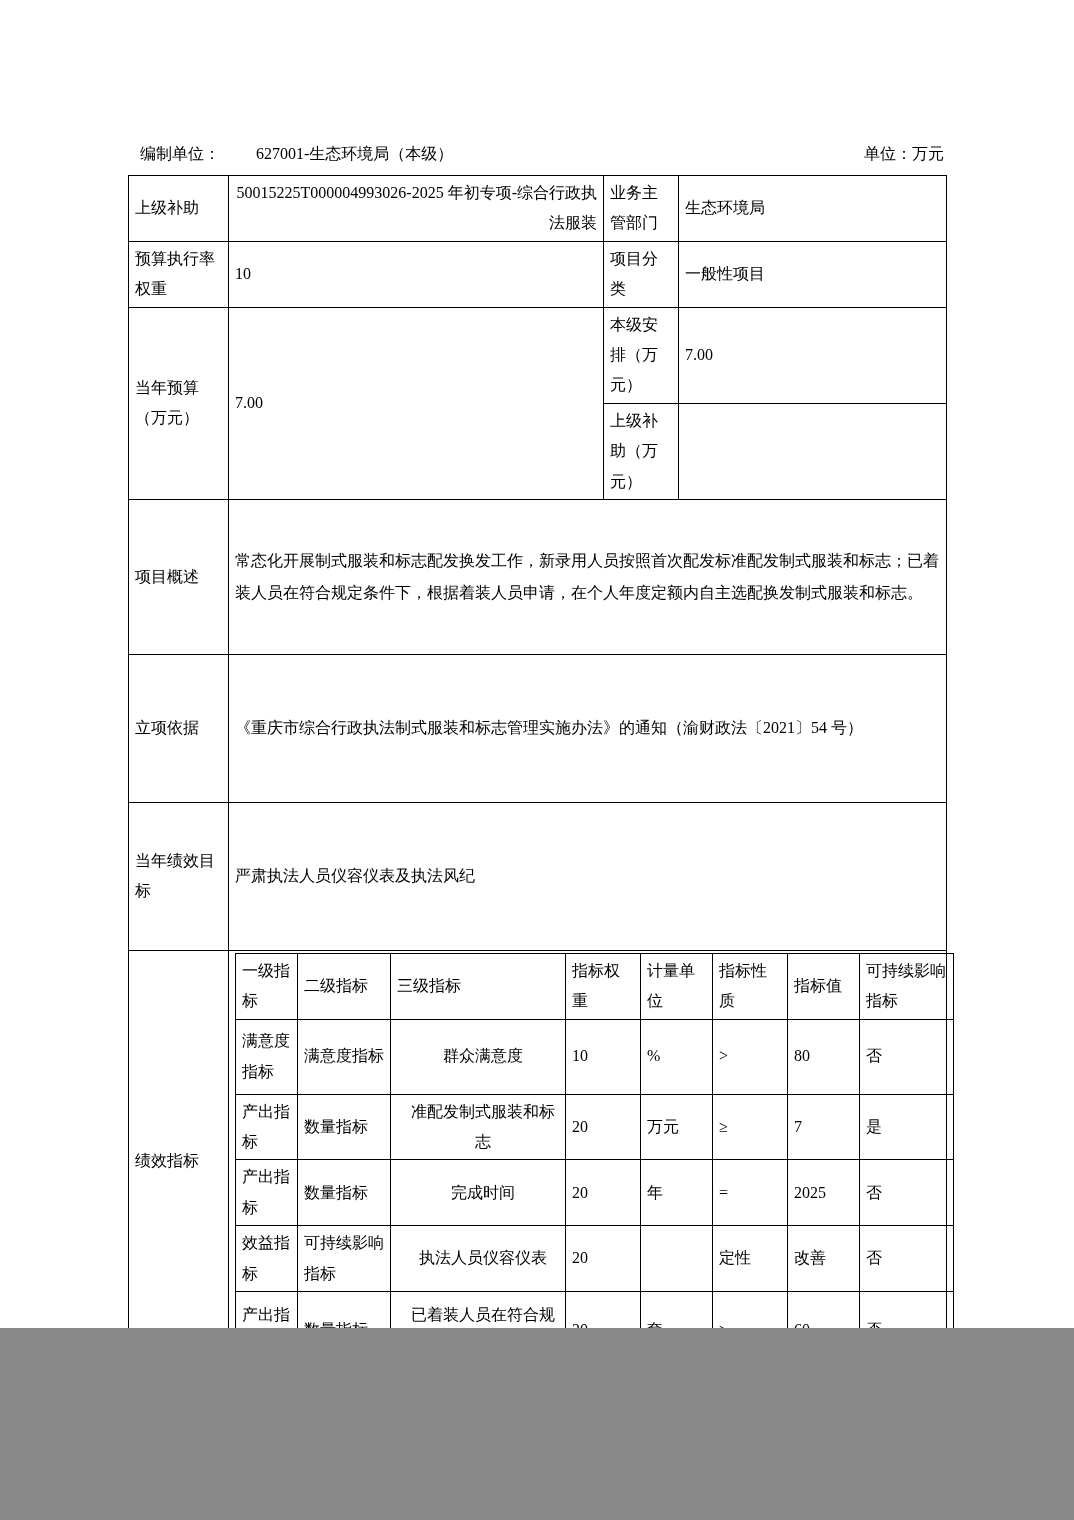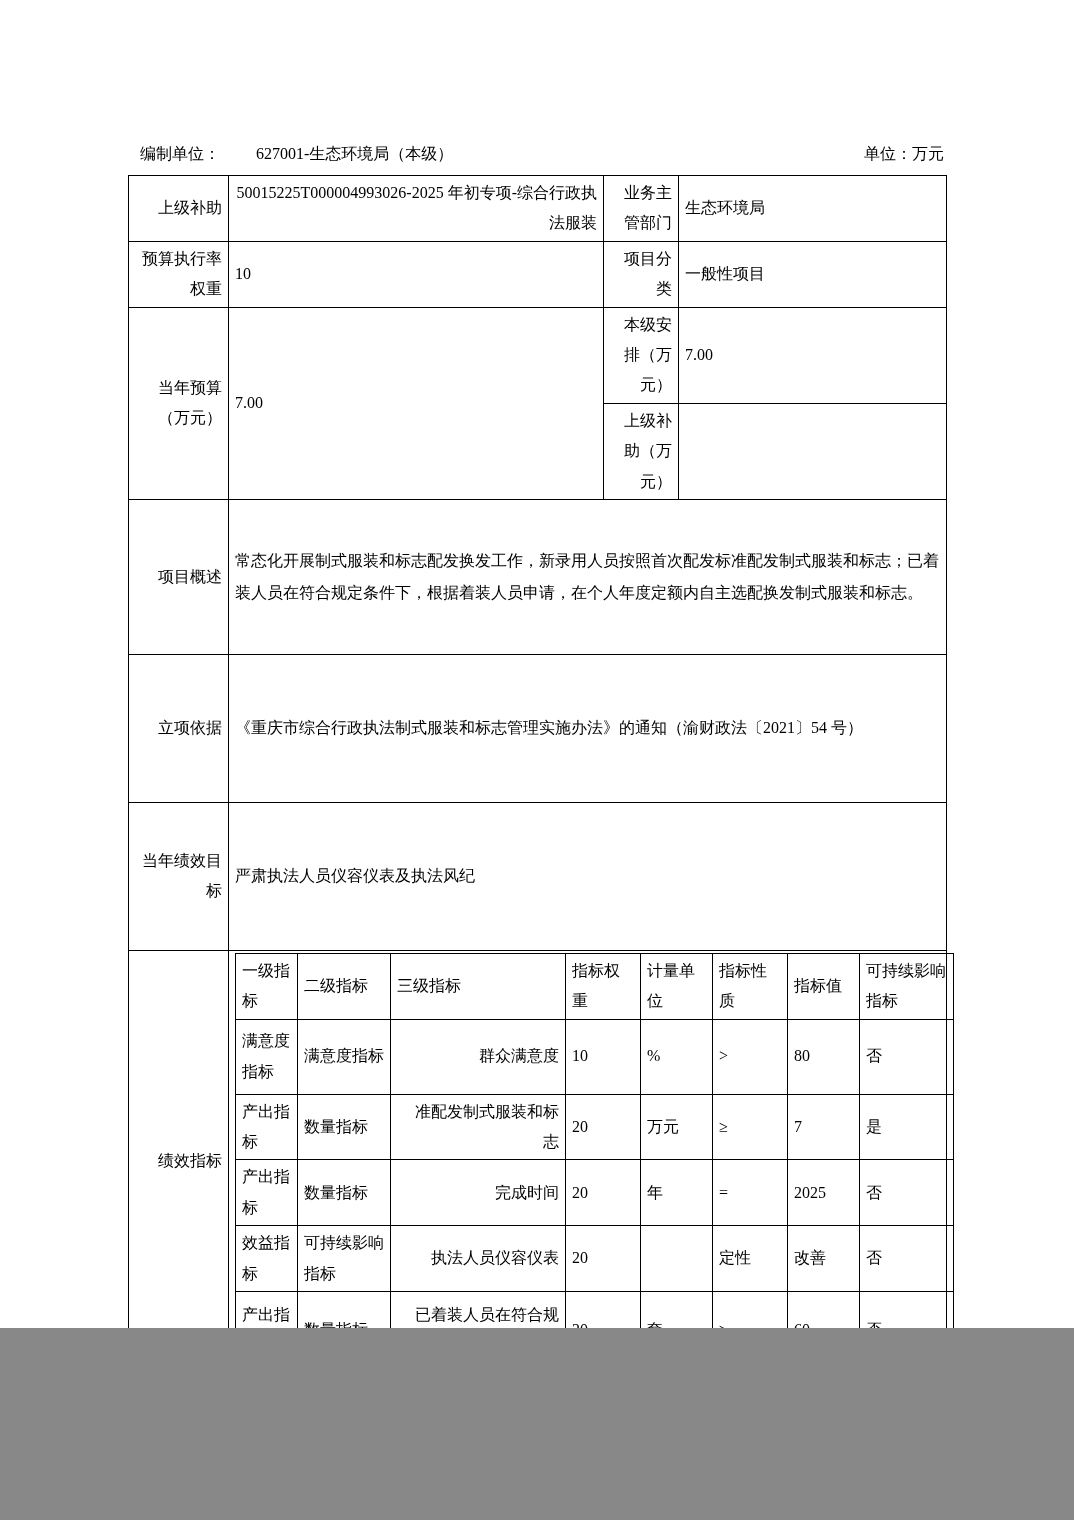--- a/index.html
+++ b/index.html
@@ -32,40 +32,40 @@
     width: 818px;
     border-collapse: collapse;
     table-layout: fixed;
     font-size: 16px;
   }
   table.main td {
     border: 1px solid #000;
     padding: 2px 6px;
     vertical-align: middle;
   }
-  td.lbl { text-align: right; line-height: 1.9; }
+  td.lbl { text-align: left; line-height: 1.9; }
   td.ctr { text-align: left; }
   td.val-left { text-align: right; padding-left: 10px; line-height: 1.9; margin-left: 32px; }
   td.para { text-align: left; padding: 6px 10px; line-height: 2.0; }
   td.nested-cell { padding: 0; }
   table.ind {
     width: 100%;
     height: 100%;
     border-collapse: collapse;
     table-layout: fixed;
     font-size: 16px;
   }
   table.ind td {
     border: 1px solid #000;
     padding: 2px 6px;
     text-align: left;
     vertical-align: middle;
     line-height: 1.9;
   }
-  table.ind td.left { text-align: right; padding-left: 16px; }
+  table.ind td.left { text-align: center; padding-left: 16px; }
   .footer-title {
     position: absolute;
     top: 1332px;
     left: 0;
     width: 100%;
     text-align: center;
     font-size: 20px;
     font-weight: bold;
     letter-spacing: 1px;
   }

